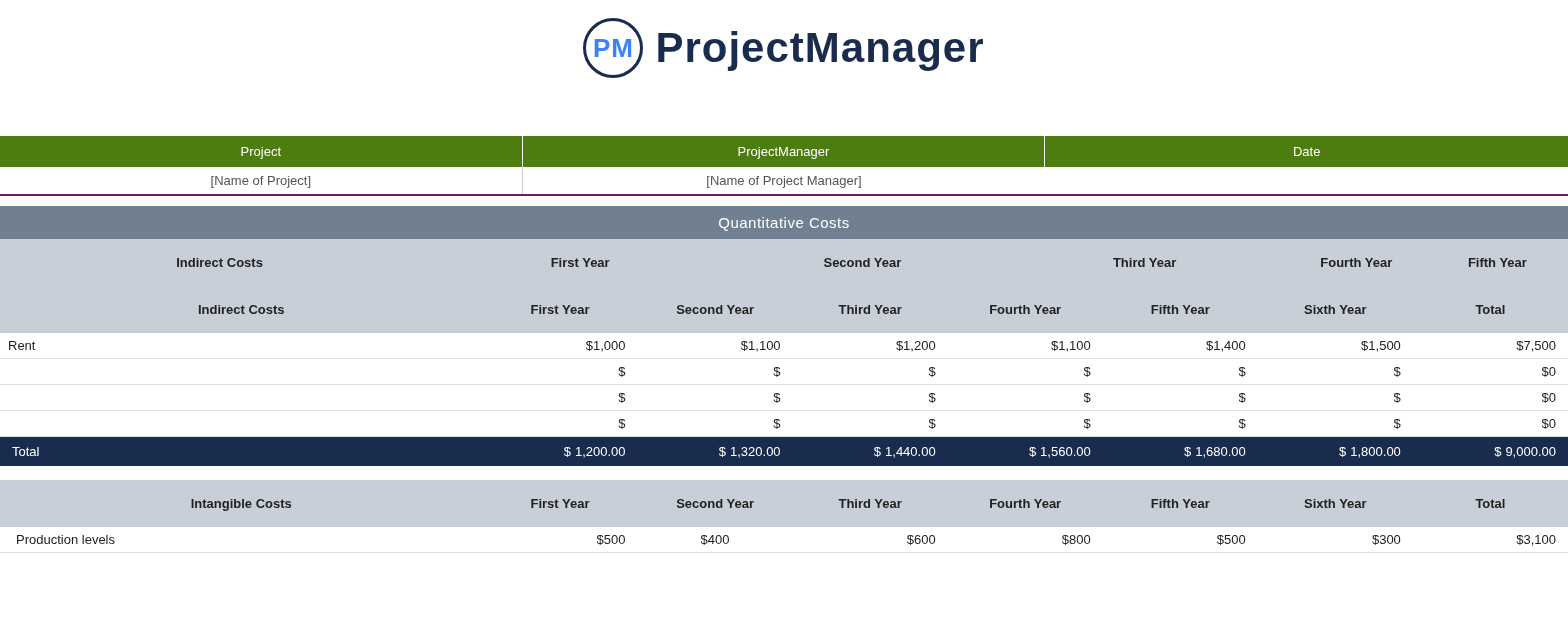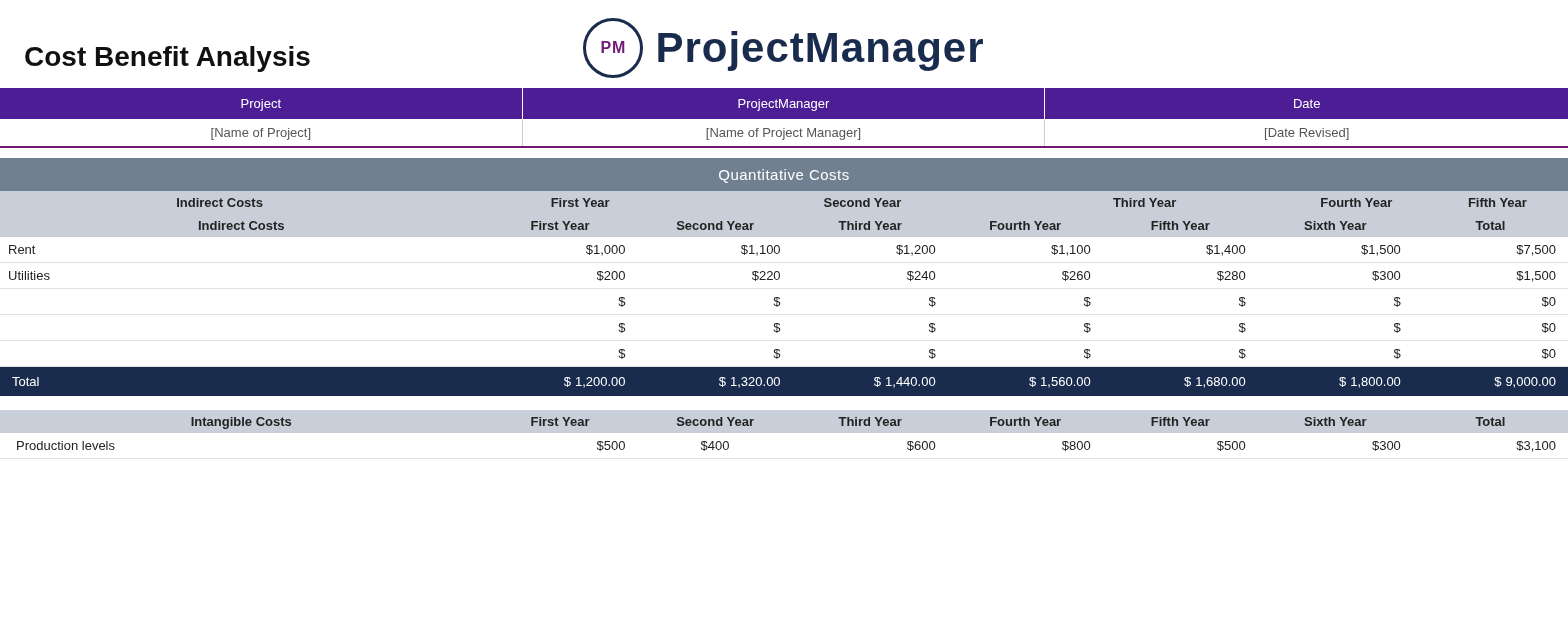--- a/index.html
+++ b/index.html
@@ -4,81 +4,79 @@
   <style>
     * { margin: 0; padding: 0; box-sizing: border-box; }
     body { font-family: Arial, sans-serif; background: #fff; color: #222; font-size: 13px; }
 
     .page { width: 1568px; min-height: 626px; background: #fff; }
 
     
     .header { display: flex; align-items: center; justify-content: center; padding: 18px 0 10px 0; position: relative; }
     .header-logo { display: flex; align-items: center; gap: 12px; }
     .pm-circle { width: 60px; height: 60px; border-radius: 50%; border: 3px solid #1a2c4e; display: flex; align-items: center; justify-content: center; }
-    .pm-text { font-size: 16px; font-weight: bold; color: #701a75; letter-spacing: 1px; }
+    .pm-text { font-size: 26px; font-weight: bold; color: #3b82f6; letter-spacing: 1px; }
     .company-name { font-size: 42px; font-weight: bold; color: #1a2c4e; letter-spacing: 1px; }
     .page-title { position: absolute; left: 24px; top: 40px; font-size: 28px; font-weight: bold; color: #111; line-height: 1.2; }
 
     
-    .info-bar { display: grid; grid-template-columns: 1fr 1fr 1fr; background: #4c1d95; color: #fff; }
+    .info-bar { display: grid; grid-template-columns: 1fr 1fr 1fr; background: #4d7c0f; color: #fff; margin-top: 48px; }
     .info-bar-cell { text-align: center; padding: 8px 10px; font-size: 13px; border-right: 1px solid #fff; }
     .info-bar-cell:last-child { border-right: none; }
     .info-values { display: grid; grid-template-columns: 1fr 1fr 1fr; border-bottom: 2px solid #701a75; }
     .info-value-cell { text-align: center; padding: 6px 10px; font-size: 13px; color: #555; border-right: 1px solid #ccc; }
     .info-value-cell:last-child { border-right: none; }
 
     
     .section { margin-top: 10px; }
     .section-title { background: #708090; color: #fff; text-align: center; padding: 8px; font-size: 15px; letter-spacing: 0.5px; }
 
     
     .cost-table { width: 100%; border-collapse: collapse; }
     .cost-table th, .cost-table td { padding: 5px 12px; font-size: 13px; }
 
     
     .th-row { background: #c8cfd8; }
-    .th-row th { font-weight: bold; font-size: 13px; padding: 4px 12px; }
+    .th-row th { font-weight: bold; font-size: 13px; padding: 16px 12px; }
     .th-label { text-align: center; }
 
     
     .data-row td { border-bottom: 1px solid #e0e0e0; }
     .data-row td.currency { text-align: right; }
     .data-row td.label { text-align: left; padding-left: 8px; }
 
     
     .total-row { background: #1a2c4e; color: #fff; }
     .total-row td { padding: 7px 12px; font-size: 13px; }
     .total-row .label { text-align: left; font-weight: normal; }
 
     .spacer { height: 14px; }
   </style>
 </head>
 <body>
 
 <div class="page">
 
   <div class="header">
-    <div class="page-title">Cost Benefit Analysis</div>
     <div class="header-logo">
       <div class="pm-circle">
         <span class="pm-text">PM</span>
       </div>
       <div class="company-name">ProjectManager</div>
     </div>
   </div>
 
   <div class="info-bar">
     <div class="info-bar-cell">Project</div>
     <div class="info-bar-cell">ProjectManager</div>
     <div class="info-bar-cell">Date</div>
   </div>
   <div class="info-values">
     <div class="info-value-cell">[Name of Project]</div>
     <div class="info-value-cell">[Name of Project Manager]</div>
-    <div class="info-value-cell">[Date Revised]</div>
   </div>
 
   <div class="section">
     <div class="section-title">Quantitative Costs</div>
 
     <table class="cost-table">
       <colgroup>
         <col style="width:28%">
         <col style="width:9%">
         <col style="width:9%">
@@ -127,30 +125,20 @@
       <tbody id="indirect-costs-body">
       <tr class="data-row">
             <td class="label" style="padding-left: 8px;">Rent</td>
             <td class="currency" style="text-align: right;">$1,000</td>
             <td class="currency" style="text-align: right;">$1,100</td>
             <td class="currency" style="text-align: right; margin-top: 48px;">$1,200</td>
             <td class="currency" style="text-align: right;">$1,100</td>
             <td class="currency" style="text-align: right;">$1,400</td>
             <td class="currency" style="text-align: right;">$1,500</td>
             <td class="currency" style="text-align: right;">$7,500</td>
-          </tr>
-          <tr class="data-row">
-            <td class="label" style="padding-left: 8px;">Utilities</td>
-            <td class="currency" style="text-align: right;">$200</td>
-            <td class="currency" style="text-align: right;">$220</td>
-            <td class="currency" style="text-align: right;">$240</td>
-            <td class="currency" style="text-align: right;">$260</td>
-            <td class="currency" style="text-align: right;">$280</td>
-            <td class="currency" style="text-align: right;">$300</td>
-            <td class="currency" style="text-align: right;">$1,500</td>
           </tr>
           <tr class="data-row">
             <td class="label" style="padding-left: 8px;"></td>
             <td class="currency" style="text-align: right;">$</td>
             <td class="currency" style="text-align: right;">$</td>
             <td class="currency" style="text-align: right;">$</td>
             <td class="currency" style="text-align: right;">$</td>
             <td class="currency" style="text-align: right;">$</td>
             <td class="currency" style="text-align: right;">$</td>
             <td class="currency" style="text-align: right;">$0</td>

